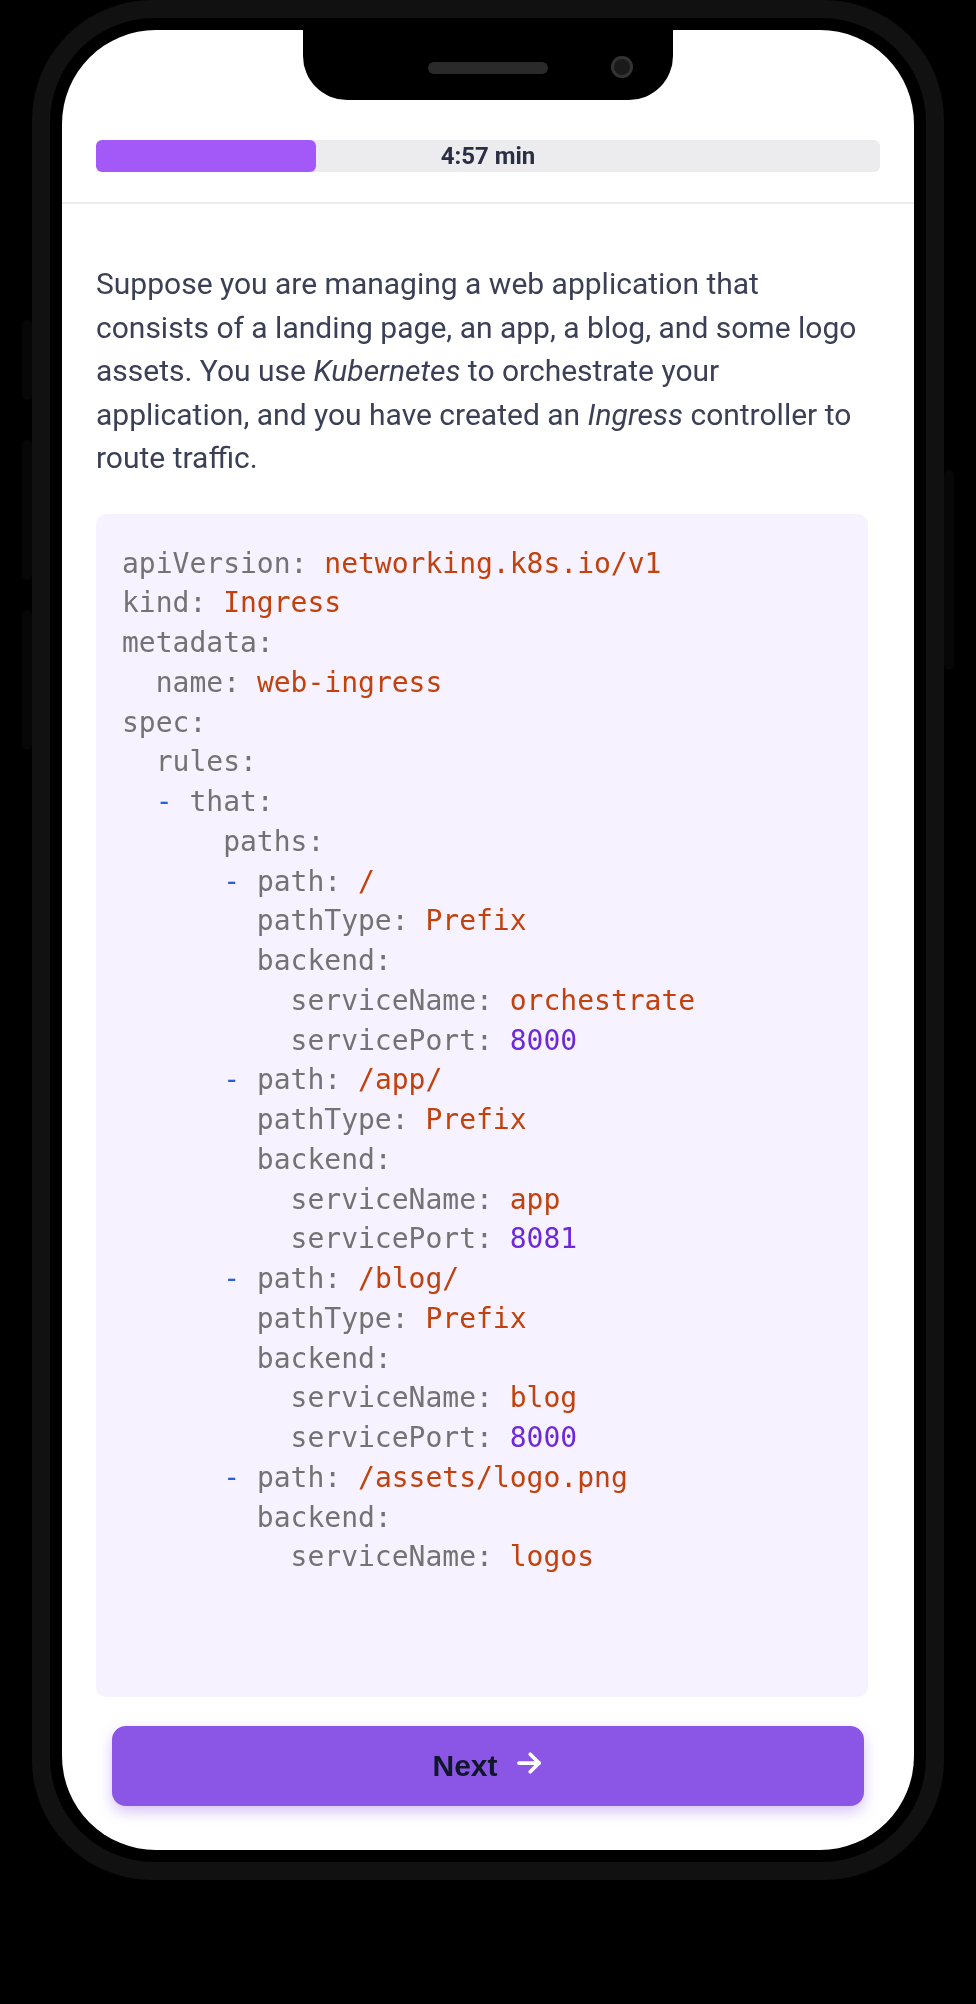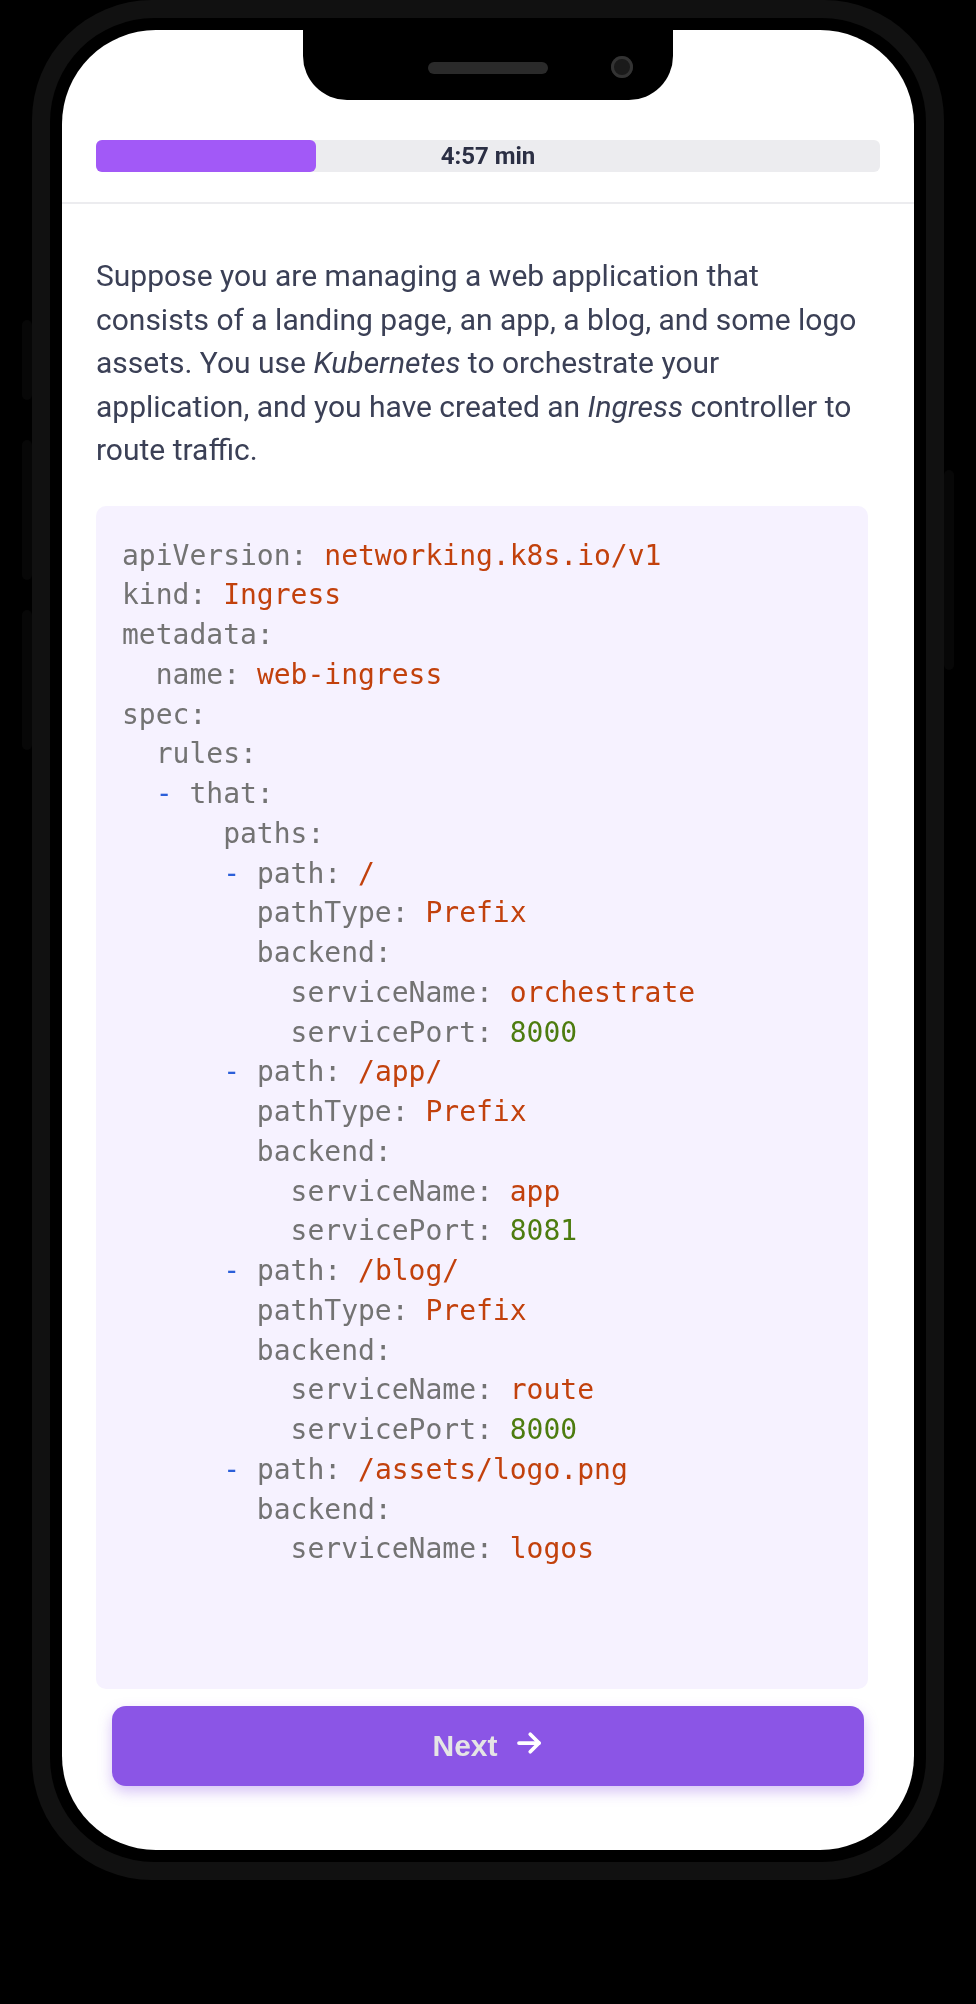--- a/index.html
+++ b/index.html
@@ -51,21 +51,21 @@
   .side-btn { position: absolute; background:#0a0a0a; border-radius: 6px; }
   .side-btn.left1 { left: 22px; top: 320px; width: 10px; height: 80px; }
   .side-btn.left2 { left: 22px; top: 440px; width: 10px; height: 140px; }
   .side-btn.left3 { left: 22px; top: 610px; width: 10px; height: 140px; }
   .side-btn.right1 { right: 22px; top: 470px; width: 10px; height: 200px; }
 
   
   .content {
     position: absolute; inset: 0;
     padding-top: 110px;
-    display: flex; flex-direction: column;
+    display: flex; flex-direction: column; gap: 8px;
   }
 
   
   .progress-wrap {
     padding: 0 34px 30px 34px;
     border-bottom: 2px solid #ececef;
   }
   .progress-bar {
     position: relative;
     width: 100%; height: 32px;
@@ -103,29 +103,29 @@
     font-family: ui-monospace, SFMono-Regular, Menlo, Consolas, monospace;
     font-size: 28px;
     line-height: 1.42;
     color: #222;
     white-space: pre;
     overflow: hidden;
   }
   .k { color: #737373; } 
   .d { color: #2b5fd9; } 
   .s { color: #c2410c; }    
-  .n { color: #4d7c0f; } 
+  .n { color: #6d28d9; } 
 
   
   .next-btn {
     position: absolute;
-    left: 50px; right: 50px; bottom: 64px;
+    left: 50px; right: 50px; bottom: 44px;
     height: 80px;
     background: #8b55e6;
-    color: #e5e5e5;
+    color: #0f172a;
     border: none;
     border-radius: 14px;
     font-size: 30px; font-weight: 700;
     display: flex; align-items: center; justify-content: center;
     gap: 16px;
     box-shadow: 0 6px 14px rgba(139,85,230,.35);
     z-index: 20;
   }
   .next-btn svg { width: 30px; height: 30px; }
 </style>
@@ -174,21 +174,21 @@
           <span class="k">serviceName:</span> <span class="s">orchestrate</span>
           <span class="k">servicePort:</span> <span class="n">8000</span>
       <span class="d">-</span> <span class="k">path:</span> <span class="s">/app/</span>
         <span class="k">pathType:</span> <span class="s">Prefix</span>
         <span class="k">backend:</span>
           <span class="k">serviceName:</span> <span class="s">app</span>
           <span class="k">servicePort:</span> <span class="n">8081</span>
       <span class="d">-</span> <span class="k">path:</span> <span class="s">/blog/</span>
         <span class="k">pathType:</span> <span class="s">Prefix</span>
         <span class="k">backend:</span>
-          <span class="k">serviceName:</span> <span class="s">route</span>
+          <span class="k">serviceName:</span> <span class="s">blog</span>
           <span class="k">servicePort:</span> <span class="n">8000</span>
       <span class="d">-</span> <span class="k">path:</span> <span class="s">/assets/logo.png</span>
         <span class="k">backend:</span>
           <span class="k">serviceName:</span> <span class="s">logos</span></div>
           </div>
 
           <button class="next-btn">
             <span>Next</span>
             <span>
               <svg viewBox="0 0 24 24" fill="none" stroke="#fff" stroke-width="3" stroke-linecap="round" stroke-linejoin="round">

